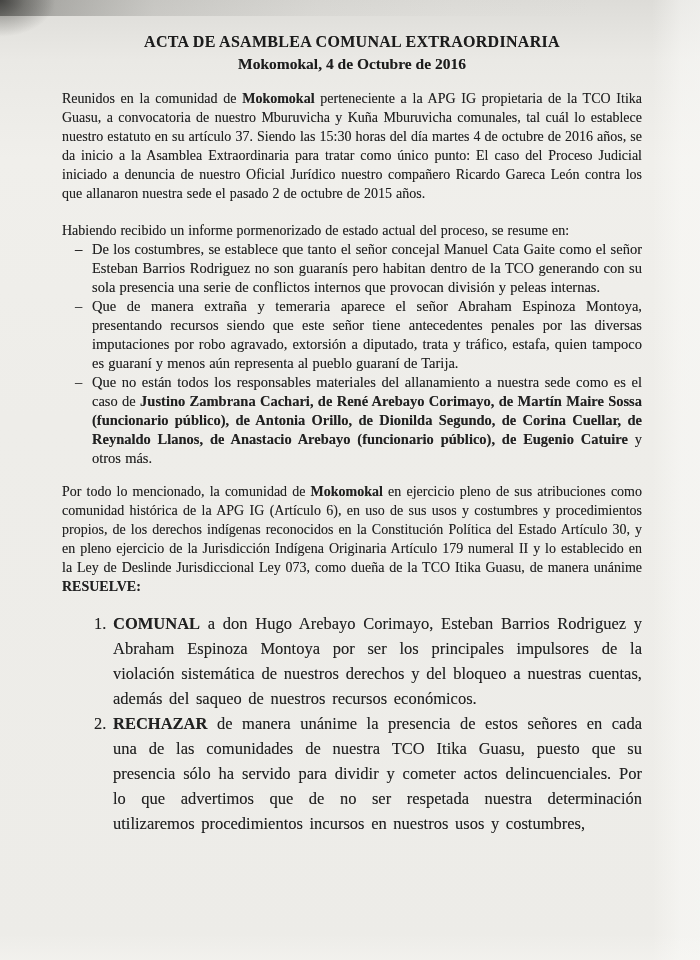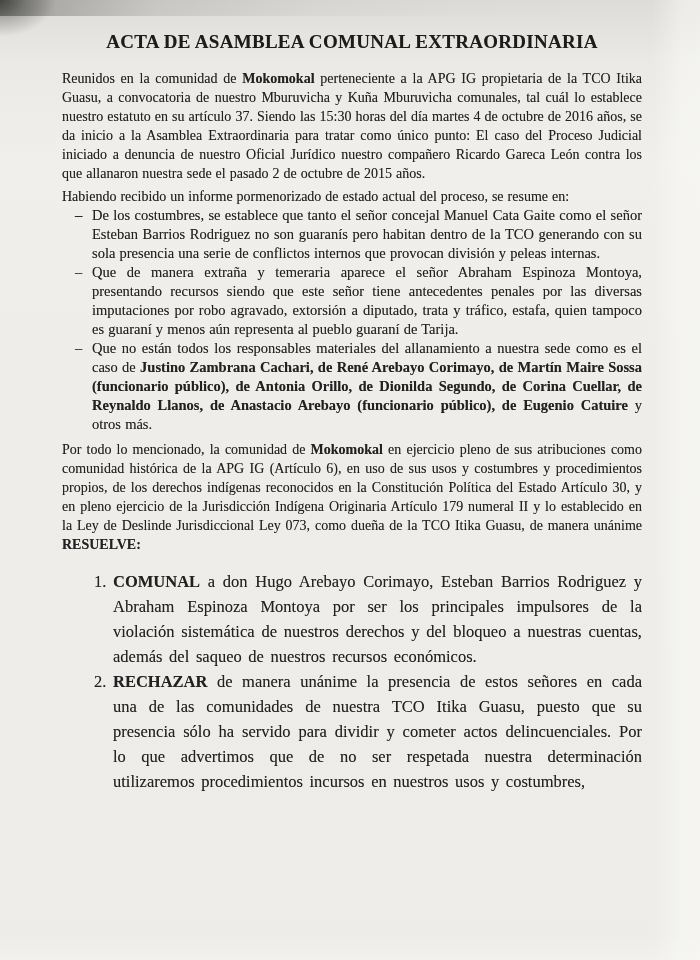--- a/index.html
+++ b/index.html
@@ -47,42 +47,42 @@
     position: absolute;
     left: 62px;
     right: 58px;
     top: 30px;
     text-shadow: 0 0 0.5px rgba(45,45,45,0.40);
   }
 
   .doc-title {
     text-align: center;
     font-weight: bold;
-    font-size: 19px;
+    font-size: 16px;
     line-height: 24px;
     letter-spacing: 0.3px;
     color: #1c1c1c;
   }
   .doc-subtitle {
     text-align: center;
     font-weight: bold;
     font-size: 15.5px;
     line-height: 20px;
     color: #1c1c1c;
   }
 
   .para {
     text-align: justify;
     font-size: 14px;
     line-height: 19px;
     word-spacing: 0.5px;
   }
   .para-intro   { margin-top: 15px; }
-  .para-informe { margin-top: 4px; }
-  .para-resolution-intro { margin-top: 6px; }
+  .para-informe { margin-top: 18px; }
+  .para-resolution-intro { margin-top: 14px; }
 
   .bullet-list { margin: 0; }
   .bullet-item {
     position: relative;
     padding-left: 30px;
     text-align: justify;
     font-size: 14.5px;
     line-height: 19px;
     word-spacing: 0.5px;
   }
@@ -116,20 +116,21 @@
 
   <div class="scan-shadow-top"></div>
   <div class="scan-shadow-corner"></div>
   <div class="scan-light-right"></div>
   <div class="scan-light-bottom"></div>
 
   <div class="content">
 
     <div class="doc-title">ACTA DE ASAMBLEA COMUNAL EXTRAORDINARIA</div>
 
+    <div class="doc-subtitle">Mokomokal, 4 de Octubre de 2016</div>
 
     <div class="para para-intro"><span>Reunidos en la comunidad de </span><span class="run-bold">Mokomokal</span><span> perteneciente a la APG IG propietaria de la TCO Itika Guasu, a convocatoria de nuestro Mburuvicha y Kuña Mburuvicha comunales, tal cuál lo establece nuestro estatuto en su artículo 37. Siendo las 15:30 horas del día martes 4 de octubre de 2016 años, se da inicio a la Asamblea Extraordinaria para tratar como único punto: El caso del Proceso Judicial iniciado a denuncia de nuestro Oficial Jurídico nuestro compañero Ricardo Gareca León contra los que allanaron nuestra sede el pasado 2 de octubre de 2015 años.</span></div>
 
     <div class="para para-informe"><span>Habiendo recibido un informe pormenorizado de estado actual del proceso, se resume en:</span></div>
 
     <div class="bullet-list">
 
       <div class="bullet-item">
         <span class="bullet-dash">–</span>
       </div>

